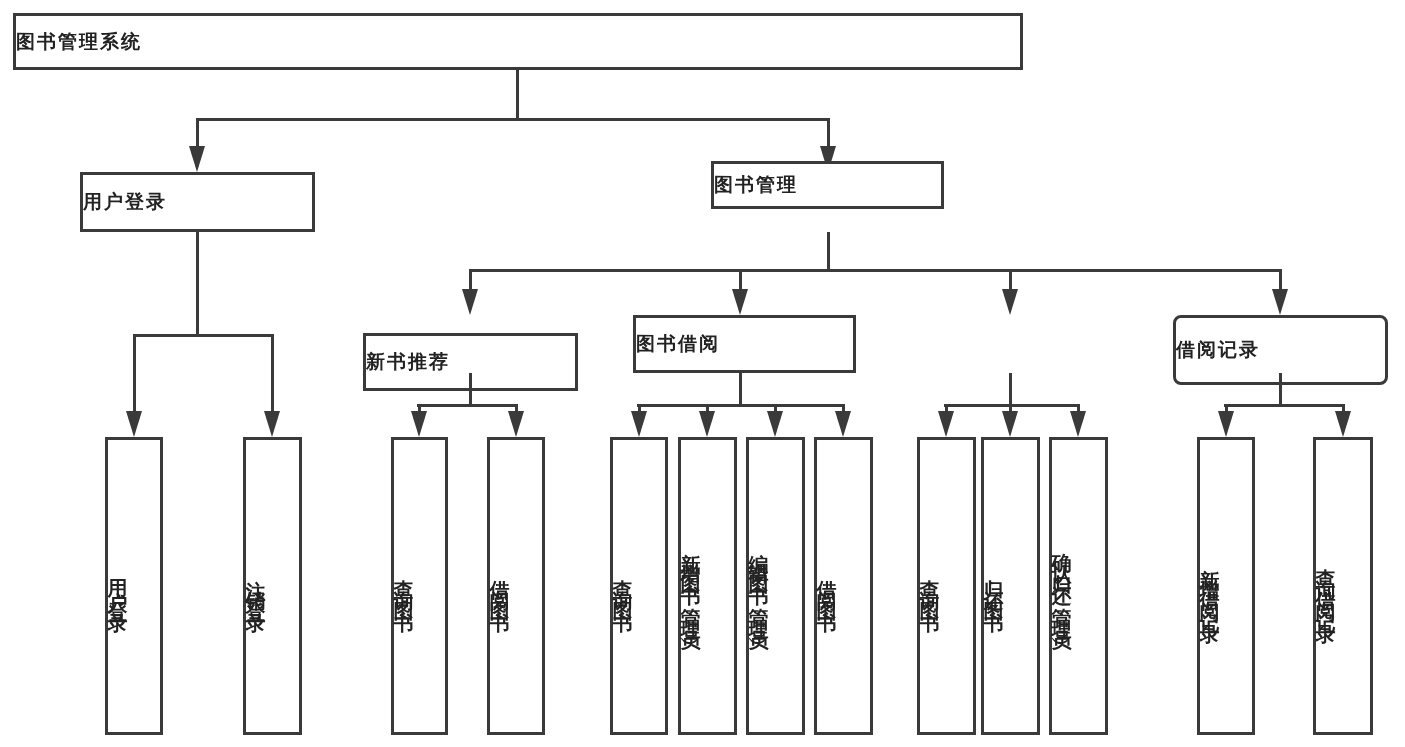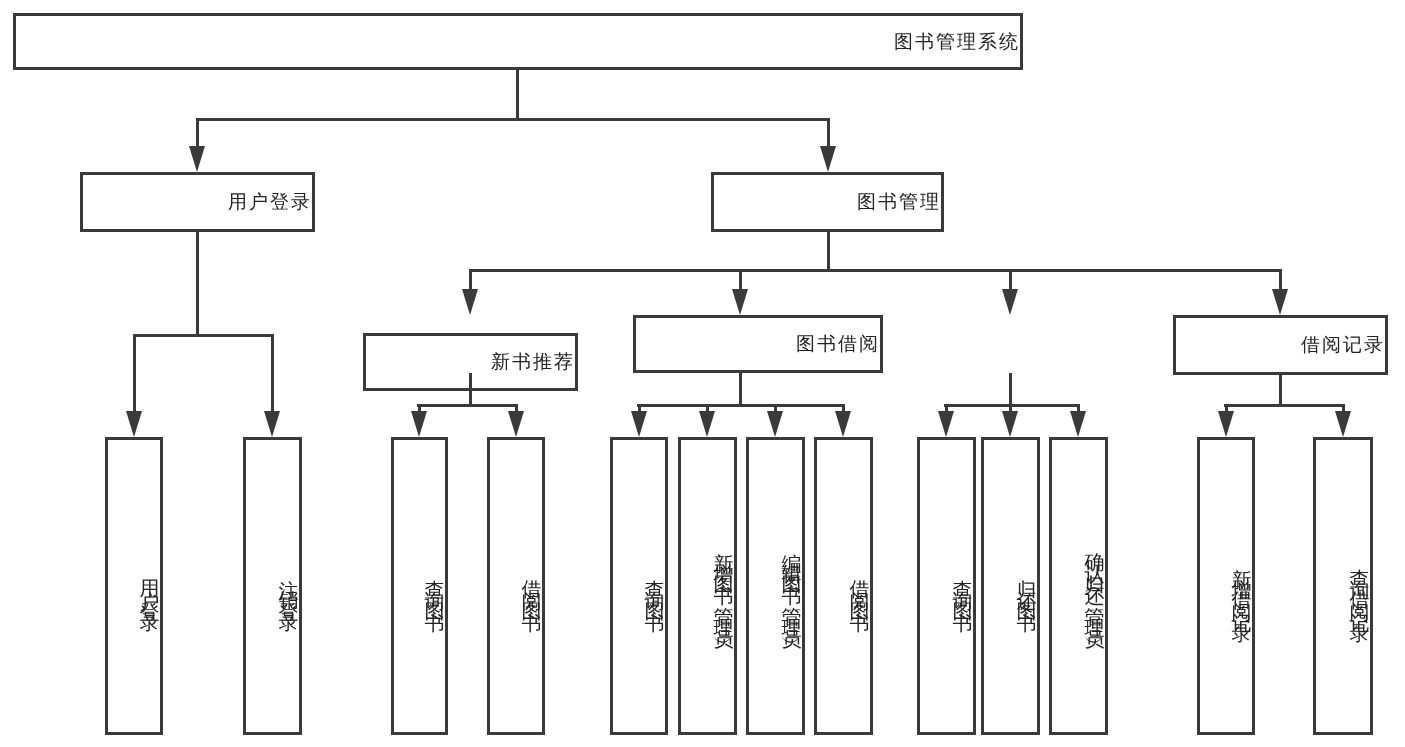--- a/index.html
+++ b/index.html
@@ -15,22 +15,22 @@
     position:relative;
     width:1405px;height:747px;
     background:var(--bg);
     overflow:hidden;
   }
   
   .node{
     position:absolute;
     border:3px solid var(--line);
     background:var(--bg);
-    display:flex;align-items:center;justify-content:flex-end;
-    font-size:19px;letter-spacing:2px;color:var(--text);
+    display:flex;align-items:center;justify-content:flex-start;
+    font-size:19px;letter-spacing:2px;color:var(--text);font-weight:bold;
   }
   .leaf span{
     writing-mode:vertical-lr;
     text-orientation:mixed;
     font-size:20px;
     letter-spacing:11px;
     line-height:1;
     white-space:nowrap;
   }
   
@@ -69,43 +69,43 @@
   </div>
 
   <div class="vline" style="left:516px;top:70px;height:50px;"></div>
   <div class="hline" style="left:196px;top:118px;width:634px;"></div>
   <div class="arrow" style="left:189px;top:119px;height:53px;"></div>
   <div class="arrow" style="left:820px;top:119px;height:53px;"></div>
 
   <div class="node" style="left:80px;top:172px;width:235px;height:60px;">
     <span>用户登录</span>
   </div>
-  <div class="node" style="left:711px;top:172px;width:233px;height:60px;">
+  <div class="node" style="left:711px;top:161px;width:233px;height:48px;">
     <span>图书管理</span>
   </div>
 
   <div class="vline" style="left:196px;top:232px;height:105px;"></div>
   <div class="hline" style="left:133px;top:334px;width:141px;"></div>
   <div class="arrow" style="left:126px;top:335px;height:102px;"></div>
   <div class="arrow" style="left:264px;top:335px;height:102px;"></div>
 
   <div class="vline" style="left:827px;top:232px;height:40px;"></div>
   <div class="hline" style="left:469px;top:269px;width:813px;"></div>
   <div class="arrow" style="left:462px;top:270px;height:45px;"></div>
   <div class="arrow" style="left:732px;top:270px;height:45px;"></div>
   <div class="arrow" style="left:1002px;top:270px;height:45px;"></div>
   <div class="arrow" style="left:1272px;top:270px;height:45px;"></div>
 
   <div class="node" style="left:363px;top:315px;width:215px;height:58px;margin-top:18px;">
     <span>新书推荐</span>
   </div>
-  <div class="node" style="left:633px;top:315px;width:250px;height:58px;">
+  <div class="node" style="left:633px;top:315px;width:223px;height:58px;">
     <span>图书借阅</span>
   </div>
-  <div class="node" style="left:1173px;top:315px;width:215px;height:60px;">
+  <div class="node" style="left:1173px;top:315px;width:215px;height:70px;border-radius:8px;">
     <span>借阅记录</span>
   </div>
 
   <div class="vline" style="left:469px;top:373px;height:33px;"></div>
   <div class="hline" style="left:417px;top:404px;width:101px;"></div>
   <div class="arrow" style="left:411px;top:405px;height:32px;"></div>
   <div class="arrow" style="left:508px;top:405px;height:32px;"></div>
 
   <div class="vline" style="left:739px;top:373px;height:33px;"></div>
   <div class="hline" style="left:637px;top:404px;width:208px;"></div>

